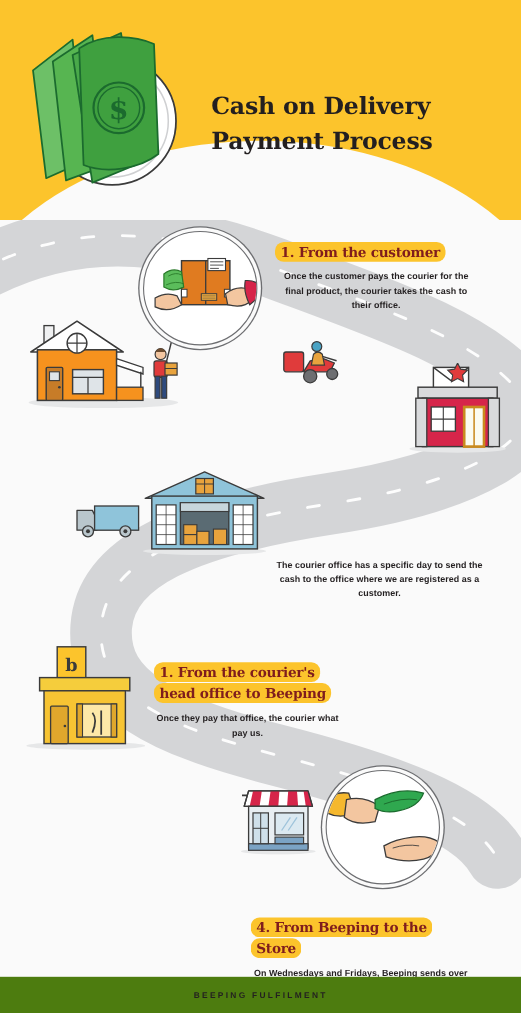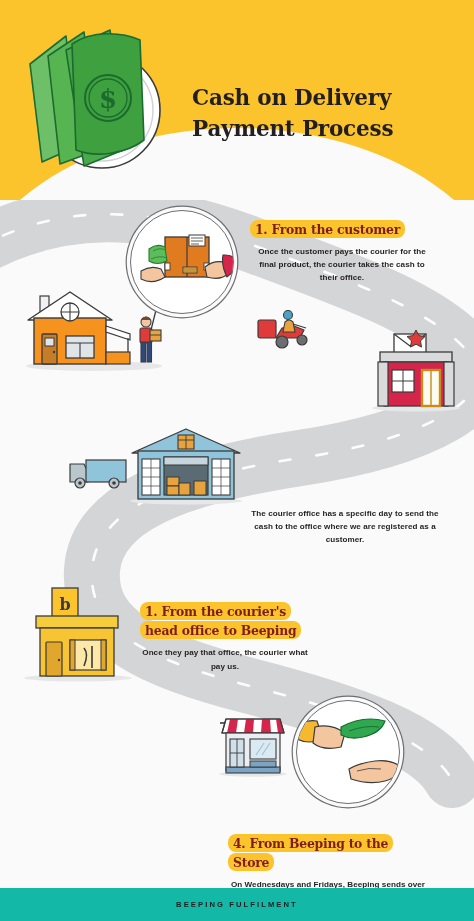--- a/index.html
+++ b/index.html
@@ -96,21 +96,21 @@
   }
   #step-1 { left: 250px; top: 219px; width: 184px; }
   #step-2 { left: 250px; top: 500px; width: 190px; }
   #step-3 { left: 140px; top: 601px; width: 170px; }
   #step-4 { left: 228px; top: 814px; width: 200px; margin-top: 19px; }
 
   
   #footer {
     position: absolute; left: 0; bottom: 0;
     width: 474px; height: 33px;
-    background: #14b8a6;
+    background: #4d7c0f;
     display: flex; align-items: center; justify-content: center;
     z-index: 5;
   }
   #footer-text {
     font-size: 7.6px;
     font-weight: bold;
     letter-spacing: 2.1px;
     color: #231f20;
   }
 </style>

